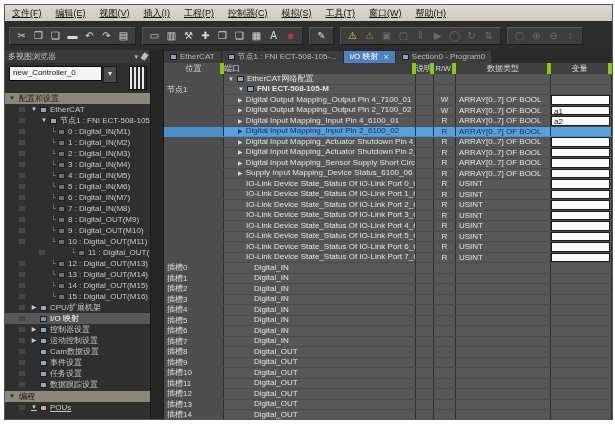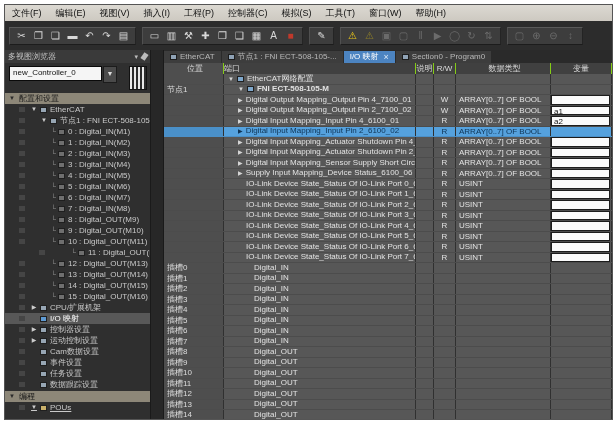--- a/index.html
+++ b/index.html
@@ -1,21 +1,21 @@
 <!DOCTYPE html>
 <html><head>
 <meta charset="utf-8">
 <style>
   html,body{margin:0;padding:0;background:#ffffff;width:615px;height:428px;overflow:hidden;
     font-family:"Liberation Sans",sans-serif;-webkit-font-smoothing:none;}
   #app{position:absolute;left:4px;top:4px;width:609px;height:416px;background:#2e2e2e;
     border:1px solid #555;box-sizing:border-box;display:flex;flex-direction:column;}
   
   #menubar{height:16px;background:linear-gradient(#dcd9d2,#cdc9c1);display:flex;align-items:center;
-    font-size:9px;color:#111;flex:0 0 auto;}
+    font-size:9px;color:#111;flex:0 0 auto;text-decoration:underline;}
   .menu-item{padding:0 7px;line-height:16px;white-space:nowrap;cursor:default;}
   
   #toolbar{height:29px;background:#2c2c2c;display:flex;align-items:center;padding:0 4px;gap:6px;flex:0 0 auto;}
   .tb-group{display:flex;align-items:center;gap:2px;background:#3d3d3d;border-top:1px solid #5a5a5a;
     border-bottom:1px solid #1c1c1c;border-left:1px solid #505050;border-right:1px solid #242424;
     padding:2px 4px;height:18px;box-sizing:border-box;}
   .tb-btn{width:15px;height:14px;display:flex;align-items:center;justify-content:center;
     font-size:10px;color:#d8d8d8;cursor:default;}
   .tb-btn.disabled{color:#6b6b6b;}
   
@@ -54,21 +54,21 @@
   #main{flex:1;display:flex;flex-direction:column;min-width:0;background:#555555;}
   #tabbar{height:13px;background:#2a2a2a;display:flex;align-items:flex-end;flex:0 0 auto;}
   .tab{height:12px;line-height:12px;background:#3d3d3d;color:#b8b8b8;font-size:8px;padding:0 6px;
     margin-right:1px;display:flex;align-items:center;white-space:nowrap;overflow:hidden;}
   .tab .tabico{display:inline-block;width:7px;height:6px;background:#8fa2b5;border:1px solid #1c1c1c;
     margin-right:3px;box-sizing:border-box;}
   .tab.active{background:#4c84c1;color:#ffffff;}
   .tab .close{margin-left:5px;color:#dce9f6;font-size:9px;line-height:9px;}
   
   #thead{height:11px;background:#404040;display:flex;font-size:8px;color:#d9d9d9;flex:0 0 auto;}
-  .hc{line-height:11px;text-align:center;border-right:1px solid #84cc16;overflow:hidden;white-space:nowrap;box-sizing:border-box;}
+  .hc{line-height:11px;text-align:center;border-right:4px solid #84cc16;overflow:hidden;white-space:nowrap;box-sizing:border-box;}
   #tbody{flex:1;overflow:hidden;display:flex;flex-direction:column;}
   .trow{height:10.5px;flex:0 0 auto;display:flex;font-size:8px;color:#e2e2e2;background:#575757;
     border-bottom:1px solid #4c4c4c;box-sizing:border-box;}
   .trow.selected{background:#55a1dd;color:#0e3354;border-bottom-color:#4b90c8;}
   .tc{border-right:1px solid #303030;box-sizing:border-box;overflow:hidden;white-space:nowrap;line-height:10px;}
   .c0{width:60px;background:#4e4e4e;padding-left:3px;color:#dddddd;}
   .trow.selected .c0{background:#4a90c9;color:#0e3354;}
   .c1{flex:1;display:flex;align-items:center;}
   .c2{width:18px;}
   .c3{width:22px;text-align:center;}

